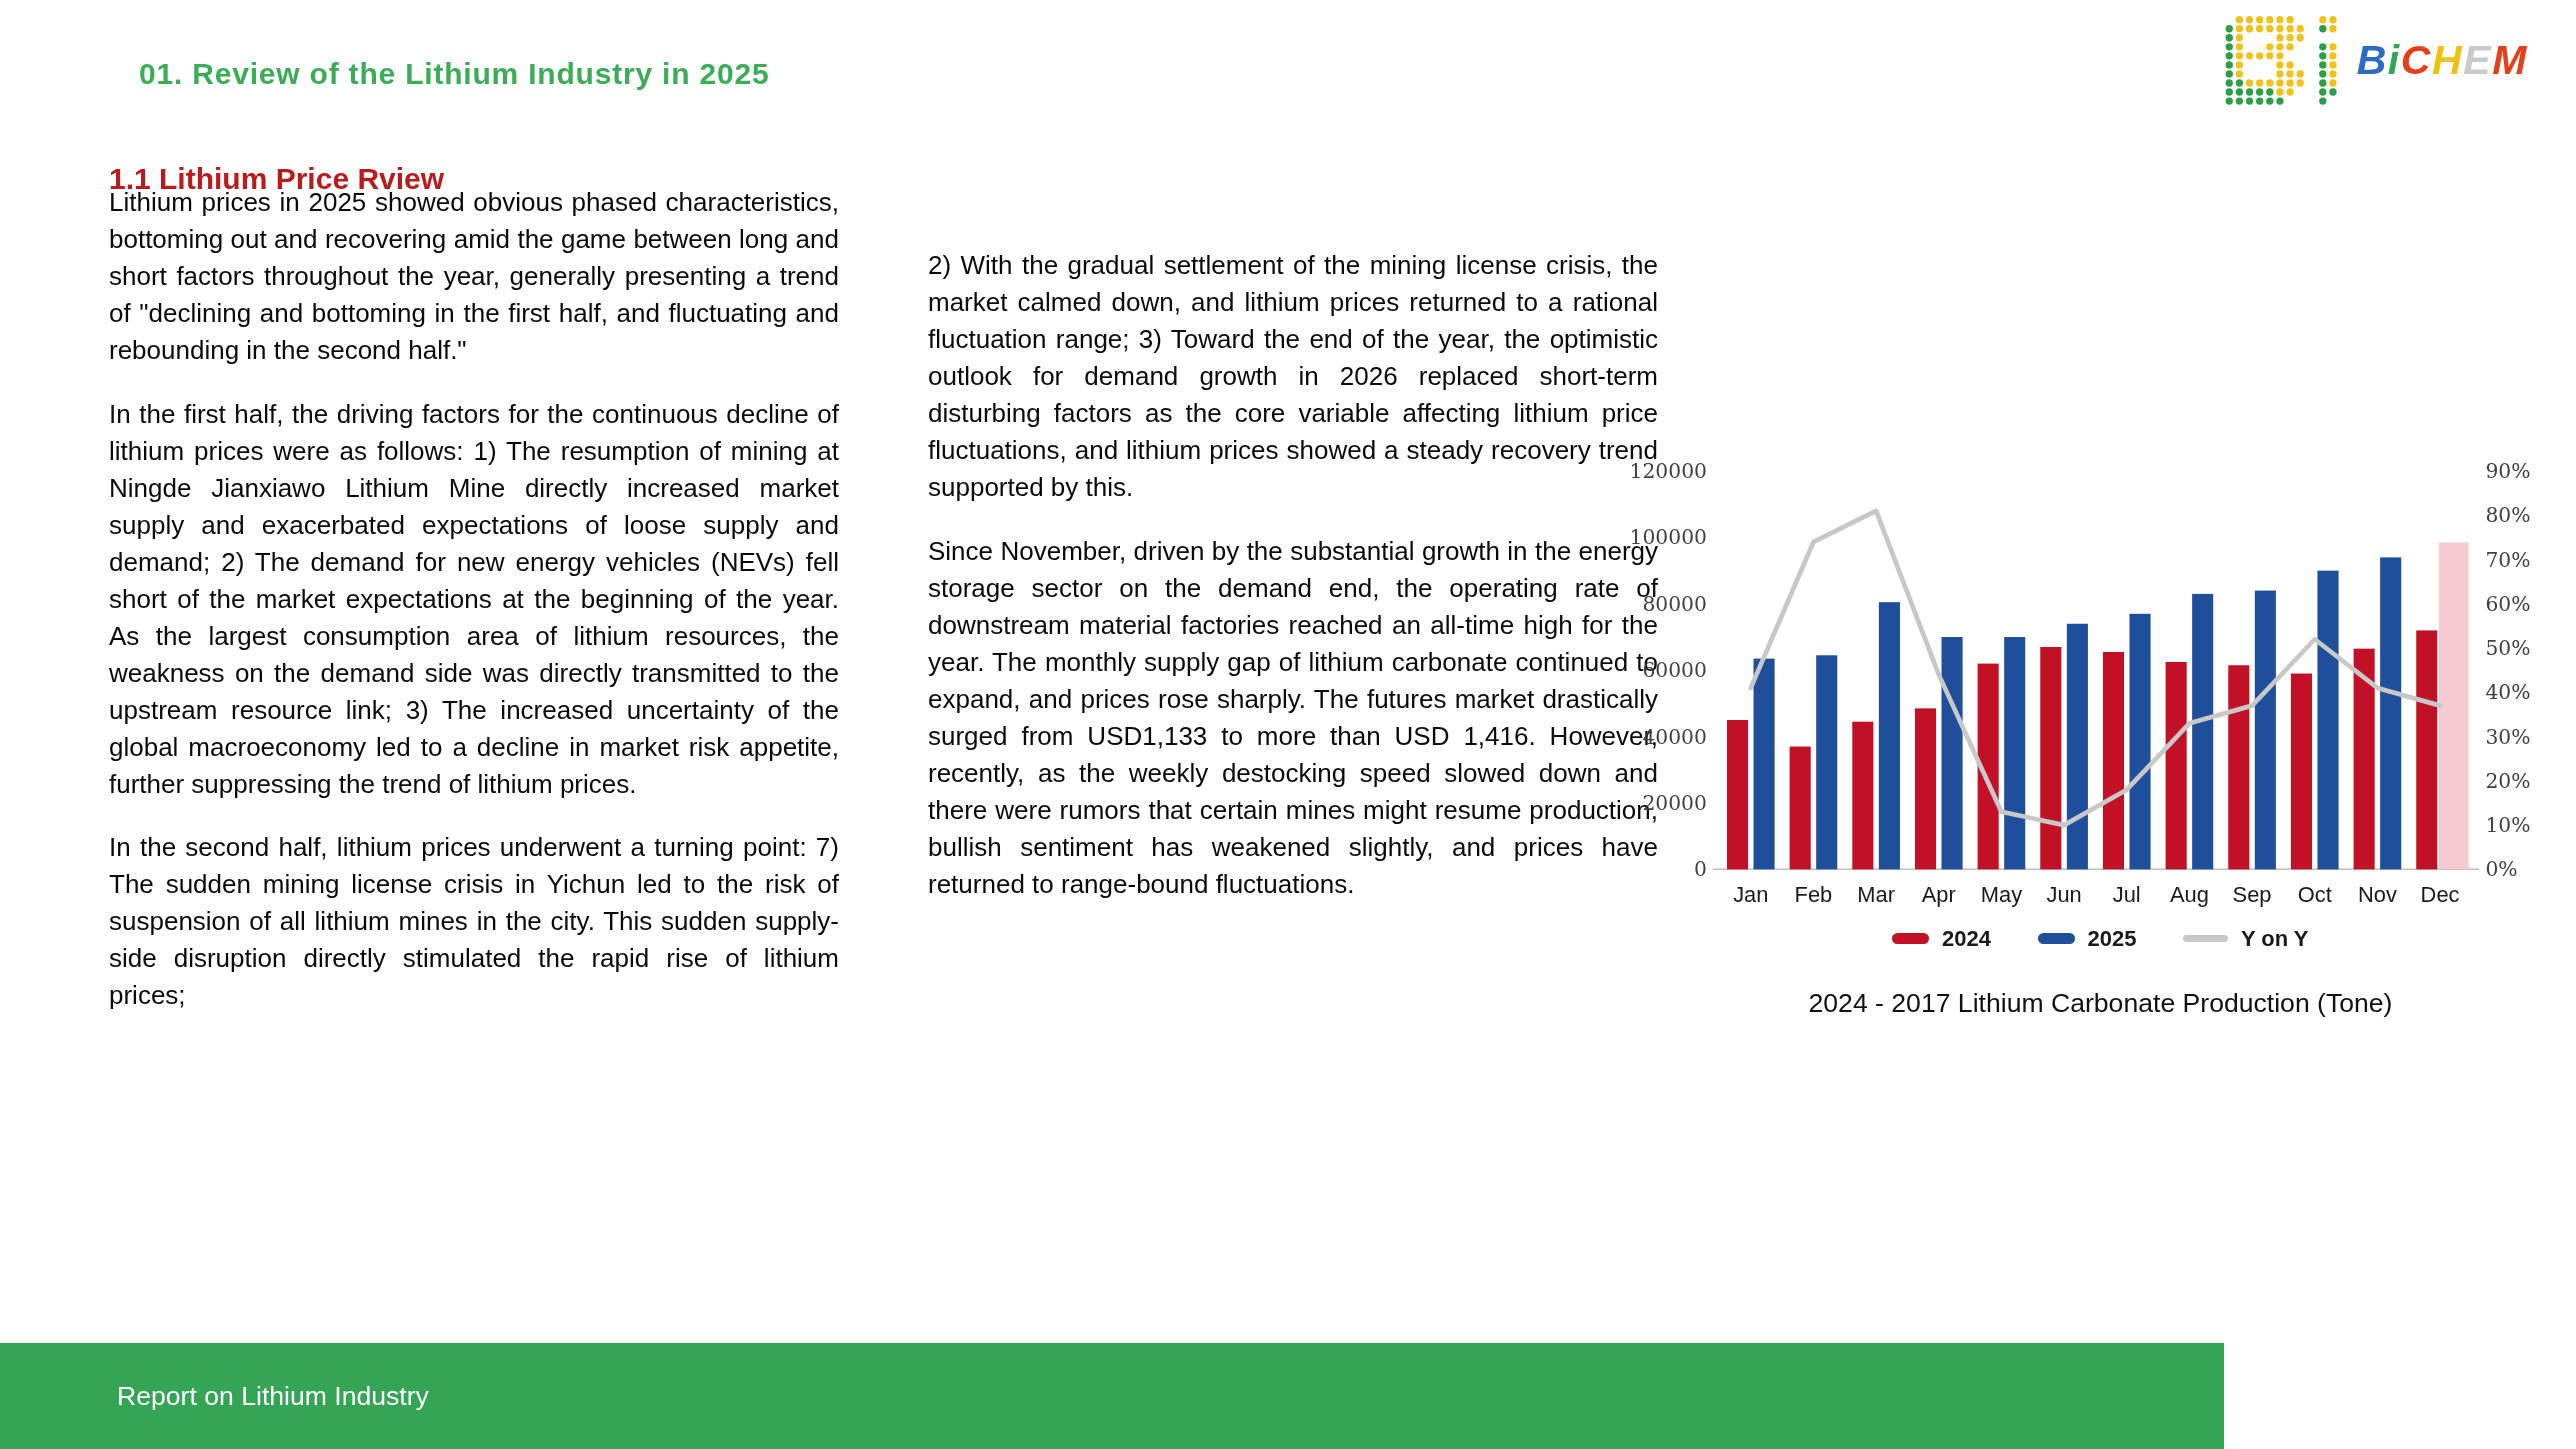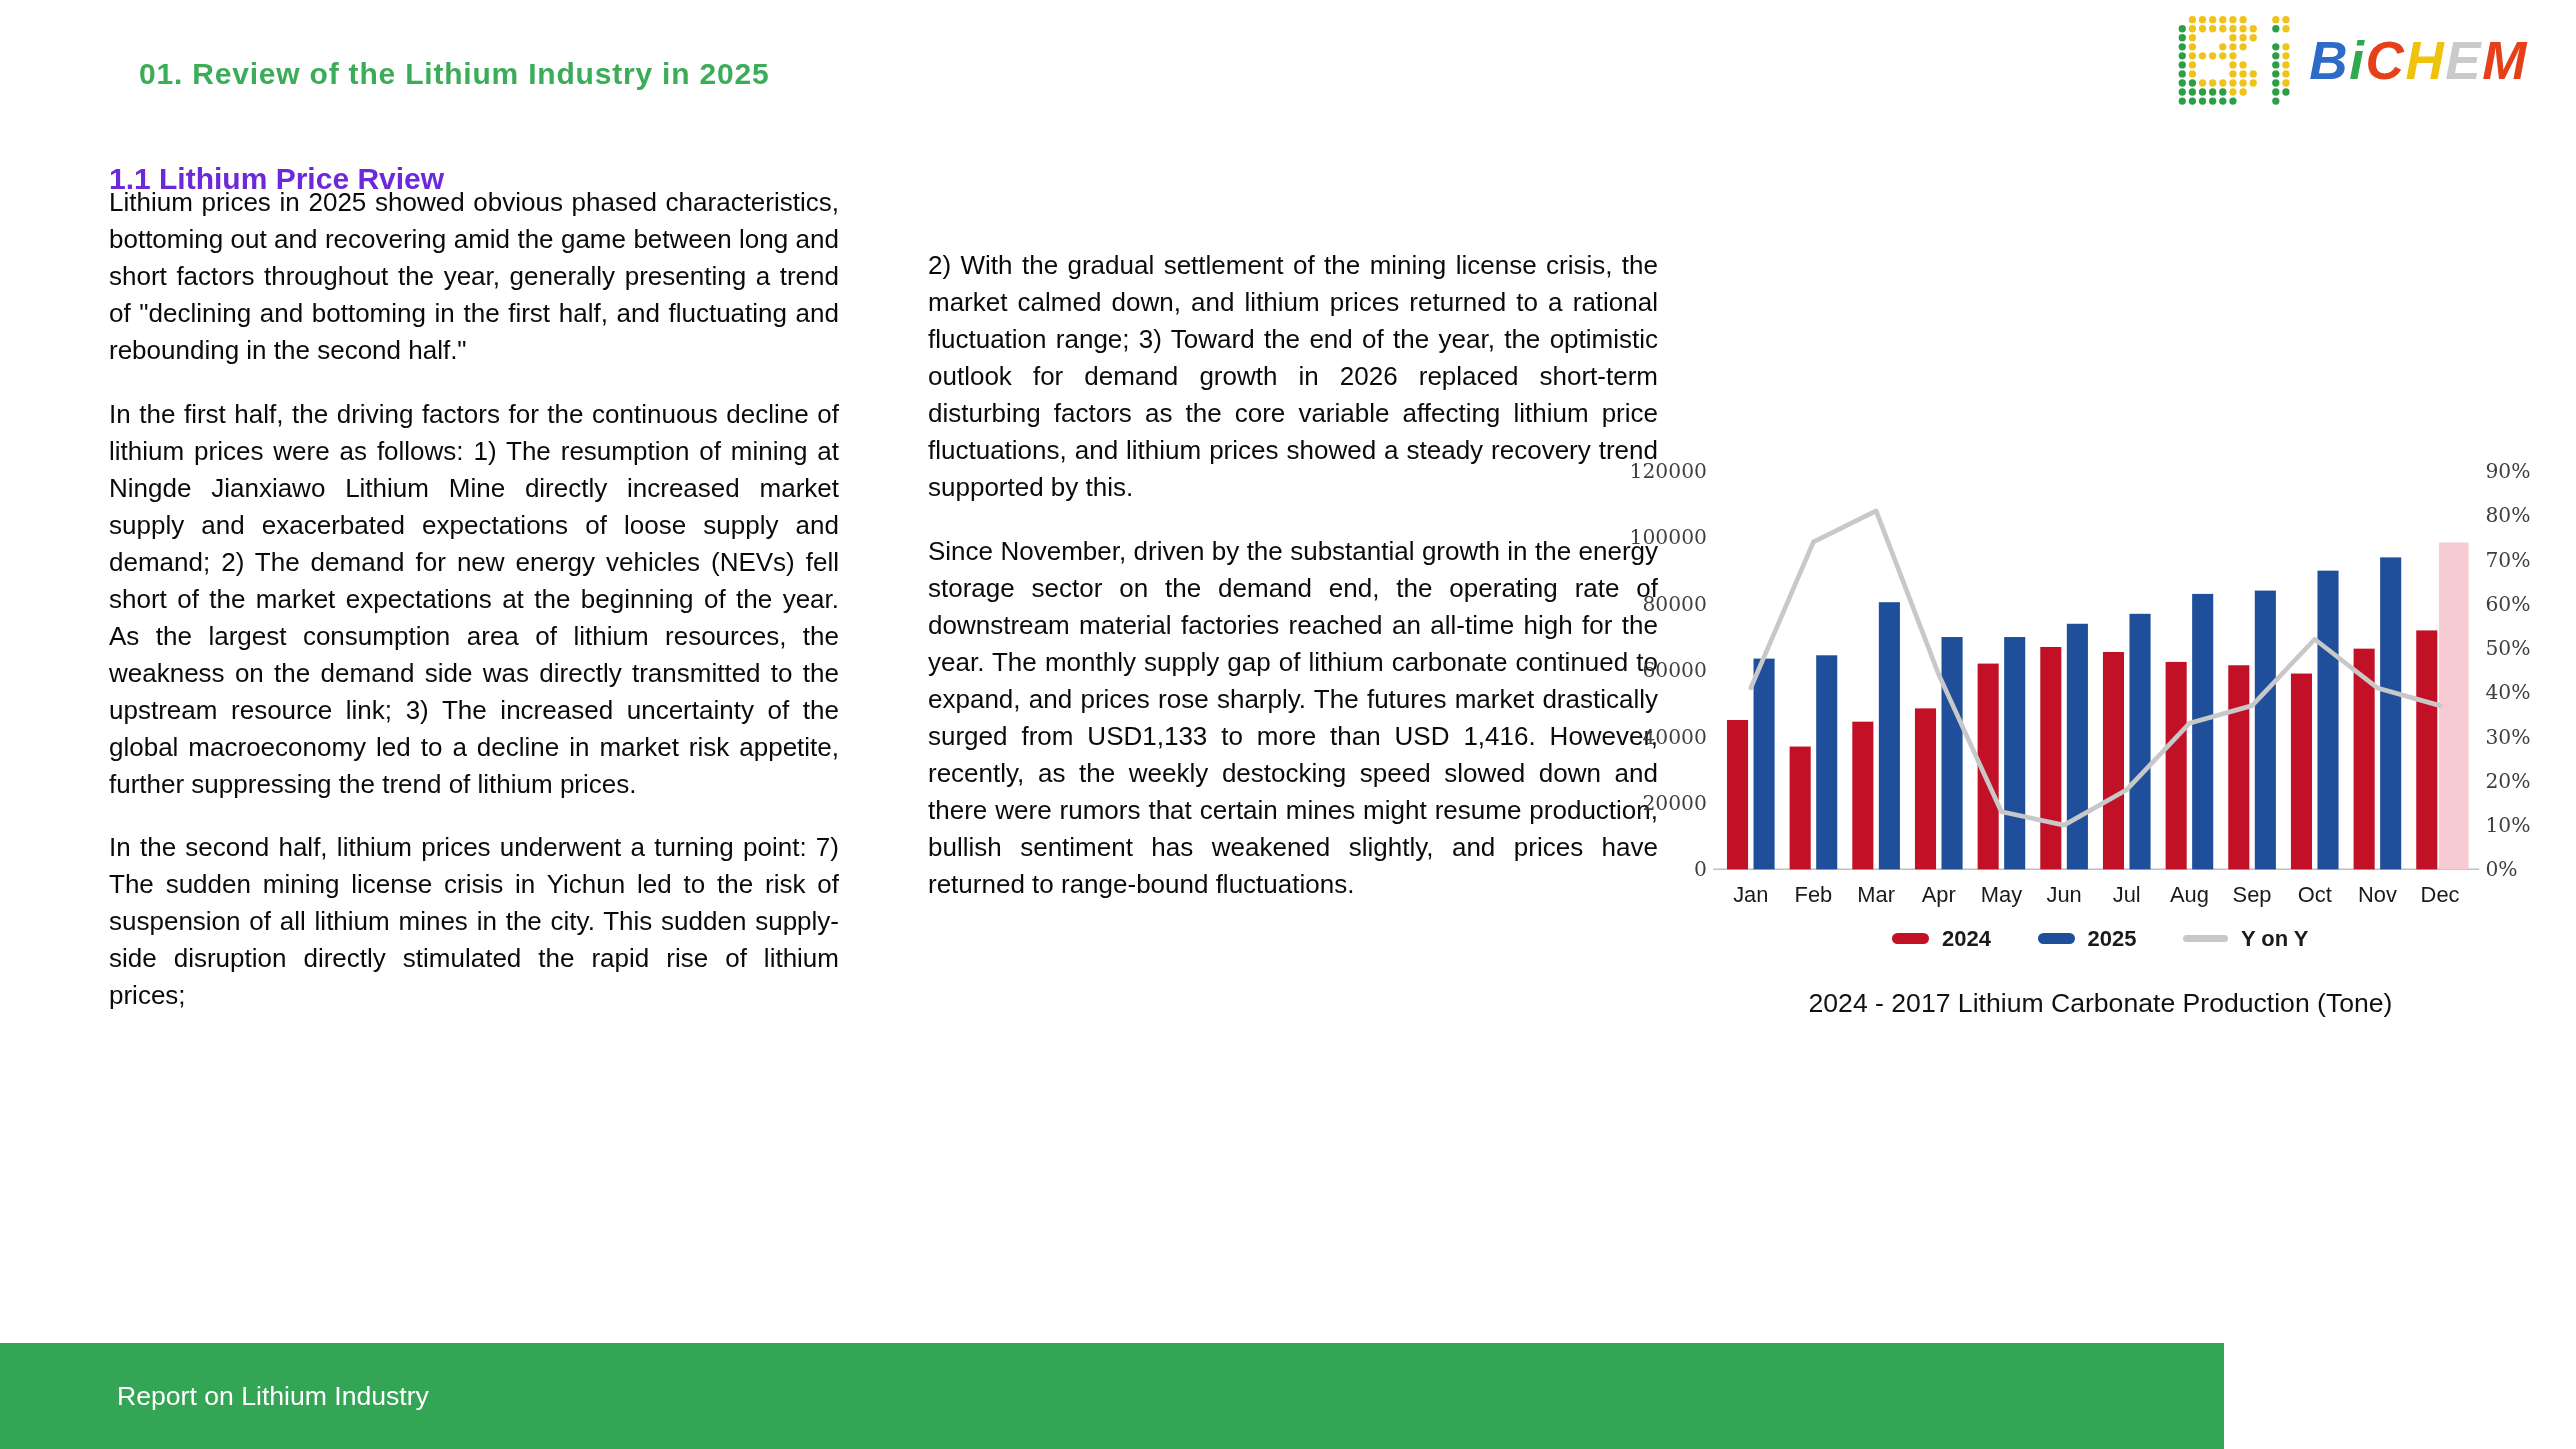--- a/index.html
+++ b/index.html
@@ -8,24 +8,24 @@
     background:#ffffff;font-family:"Liberation Sans",sans-serif;color:#0a0a0a;
   }
   .page-title{
     position:absolute;left:109px;top:37px;
     font-size:30px;font-weight:bold;color:#3BAC57;letter-spacing:0.8px;margin-left:30px;
   }
   .logo{
     position:absolute;right:48px;top:17px;height:87px;
     display:flex;align-items:center;gap:15.6px;
   }
-  .logo-word{font-size:53px;font-weight:bold;font-style:italic;letter-spacing:1.6px;white-space:nowrap;}
+  .logo-word{font-size:41px;font-weight:bold;font-style:italic;letter-spacing:1.6px;white-space:nowrap;}
   .section-heading{
     position:absolute;left:109px;top:137px;
-    font-size:30px;font-weight:bold;color:#6d28d9;
+    font-size:30px;font-weight:bold;color:#b91c1c;
   }
   .textcol{
     position:absolute;width:730px;
     font-size:26px;line-height:37px;text-align:justify;
   }
   .textcol p{margin:0 0 26.6px 0;}
   #col1{left:109px;top:184px;}
   #col2{left:928px;top:247px;}
   .chart-wrap{position:absolute;left:1632px;top:449px;width:937px;}
   .tickL{font-family:"DejaVu Serif",serif;font-size:26px;fill:#3f3f3f;}

